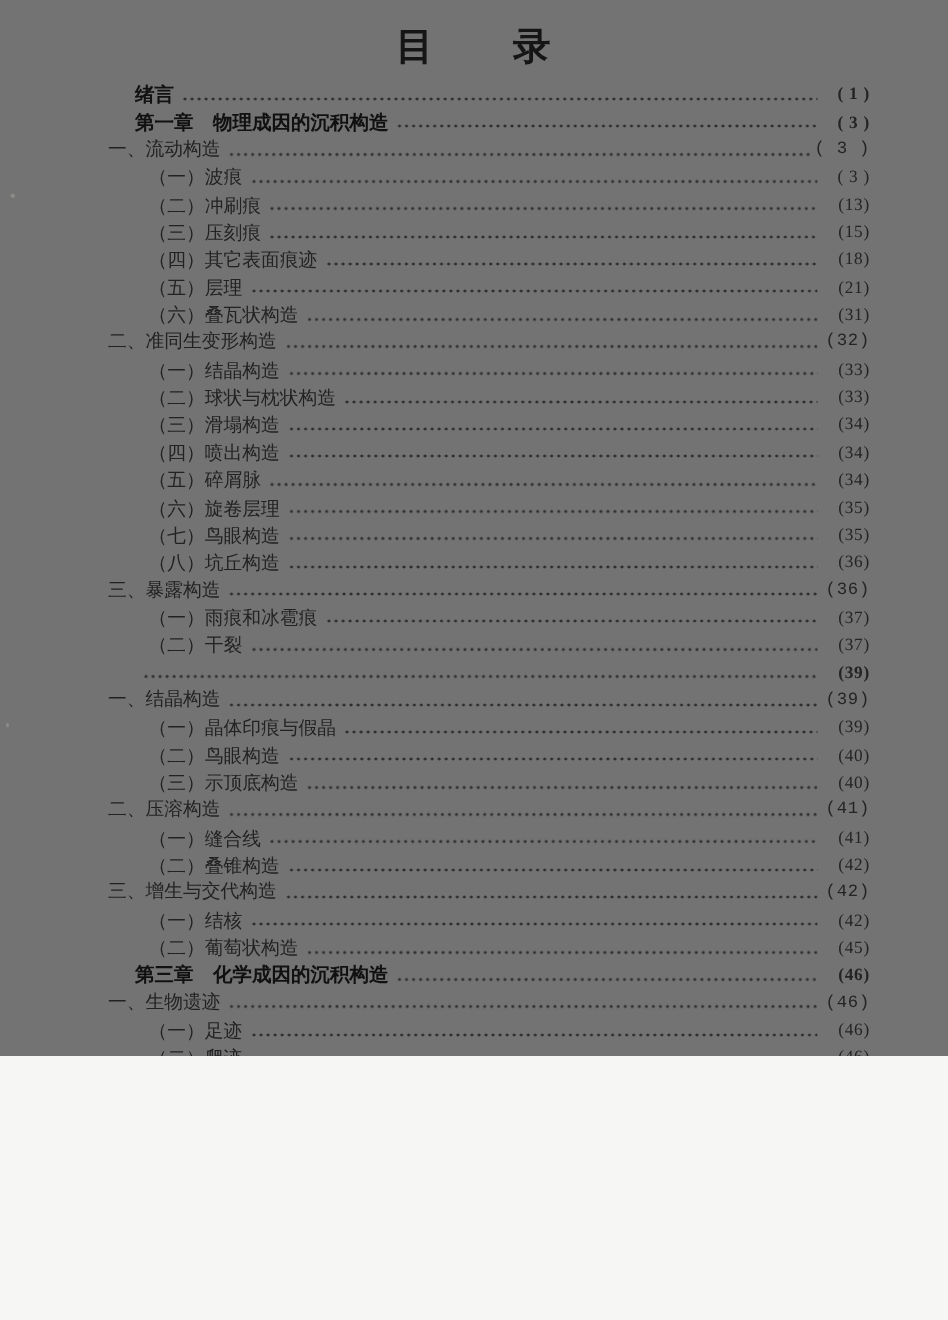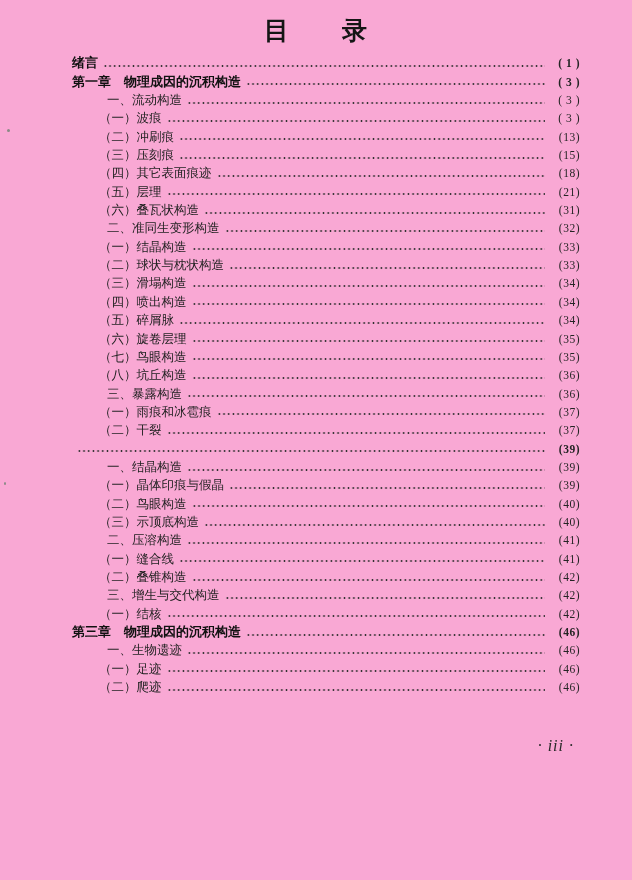--- a/index.html
+++ b/index.html
@@ -2,38 +2,38 @@
 <html><head>
 <meta charset="utf-8">
 <style>
   html,body{margin:0;padding:0;}
   body{
     width:632px;height:880px;
     background:#f6f6f4;
     font-family:"Liberation Serif","DejaVu Serif",serif;
   }
   .sheet{
-    position:relative;width:632px;height:880px;overflow:hidden;
-    background:#f9a8d4;color:#1d1d1d;
+    position:relative;width:632px;height:704px;overflow:hidden;
+    background:#737373;color:#1d1d1d;
   }
   .title{
     margin:0;padding-top:14px;height:34px;
     text-align:center;font-size:25px;font-weight:bold;
     letter-spacing:1px;color:#151515;
   }
   .toc{
     position:absolute;top:53px;left:0;right:52px;
   }
   .row{
     display:flex;align-items:flex-end;
     height:18.35px;font-size:12.5px;line-height:16px;
     color:#222;
   }
-  .lv0{padding-left:72px;}
-  .lv1{padding-left:107px;}
+  .lv0{padding-left:90px;}
+  .lv1{padding-left:72px;font-family:Liberation Mono, monospace;}
   .lv2{padding-left:99px;}
   .bold{font-weight:bold;font-size:13px;color:#111;}
   .label{white-space:pre;}
   .leader{
     flex:1;height:5px;margin:0 3px 3px 5px;min-width:12px;
     background-image:radial-gradient(circle,#2e2e2e 0.8px,rgba(0,0,0,0) 1.15px);
     background-size:4.7px 4px;
     background-repeat:repeat-x;
     background-position:0 60%;
   }
@@ -206,22 +206,27 @@
       <div class="row lv1">
         <span class="label">三、增生与交代构造</span>
         <span class="leader"></span>
         <span class="pg">(42)</span>
       </div>
       <div class="row lv2">
         <span class="label">（一）结核</span>
         <span class="leader"></span>
         <span class="pg">(42)</span>
       </div>
-      <div class="row lv0 bold">
-        <span class="label">第三章　物理成因的沉积构造</span>
+      <div class="row lv2">
+        <span class="label">（二）葡萄状构造</span>
+        <span class="leader"></span>
+        <span class="pg">(45)</span>
+      </div>
+      <div class="row lv0 bold">
+        <span class="label">第三章　化学成因的沉积构造</span>
         <span class="leader"></span>
         <span class="pg">(46)</span>
       </div>
       <div class="row lv1">
         <span class="label">一、生物遗迹</span>
         <span class="leader"></span>
         <span class="pg">(46)</span>
       </div>
       <div class="row lv2">
         <span class="label">（一）足迹</span>

